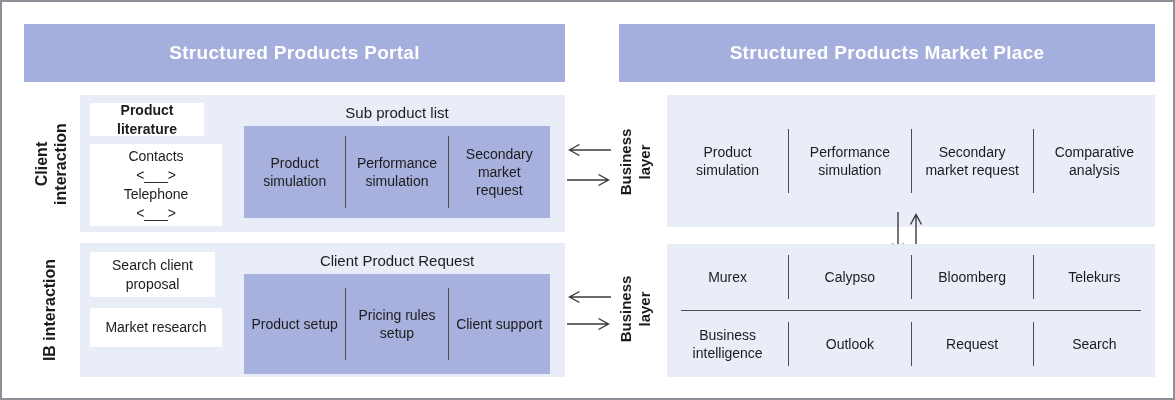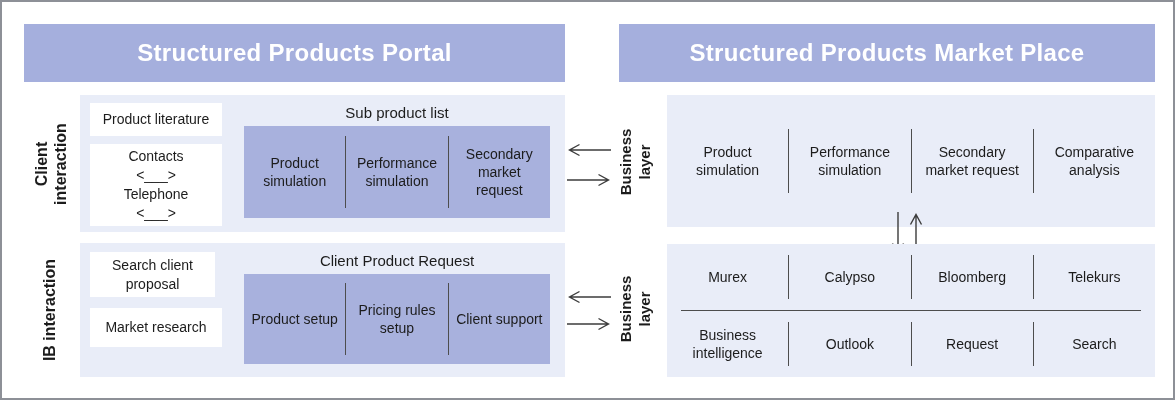--- a/index.html
+++ b/index.html
@@ -10,51 +10,51 @@
     border:2px solid var(--frame-border,#8d9097);
     background:#fff;
     font-family:"Liberation Sans", sans-serif;
     color:var(--text,#1c1c1c);
     overflow:hidden;
   }
   .hdr{
     position:absolute;height:58px;
     background:var(--header-bg,#a5afdd);
     color:var(--header-text,#ffffff);
-    font-size:24px;font-weight:bold;letter-spacing:.3px;
+    font-size:19px;font-weight:bold;letter-spacing:.3px;
     display:flex;align-items:center;justify-content:center;
   }
   .left-hdr{left:22px;top:22px;width:541px;}
   .right-hdr{left:617px;top:22px;width:536px;}
   .panel{position:absolute;background:var(--panel-bg,#e9edf8);}
   .client-panel{left:78px;top:93px;width:485px;height:137px;}
   .ib-panel{left:78px;top:241px;width:485px;height:134px;}
   .rtop-panel{left:665px;top:93px;width:488px;height:132px;}
   .rbot-panel{left:665px;top:242px;width:488px;height:133px;}
   .wbox{
     position:absolute;background:#ffffff;
     display:flex;flex-direction:column;align-items:center;justify-content:center;
     font-size:14px;text-align:center;line-height:19px;
   }
-  .wbox-lit{left:88px;top:101px;width:132px;height:33px;}
+  .wbox-lit{left:88px;top:101px;width:114px;height:33px;font-weight:bold;}
   .wbox-contacts{left:88px;top:142px;width:132px;height:82px;}
   .wbox-search{left:88px;top:250px;width:125px;height:45px;}
   .wbox-market{left:88px;top:306px;width:132px;height:39px;}
   .boxlbl{
     position:absolute;width:306px;text-align:center;
     font-size:15px;line-height:18px;
   }
   .lbl-sub{left:242px;top:102px;}
   .lbl-cpr{left:242px;top:250px;}
   .bluebox{
     position:absolute;background:var(--cell-bg,#a8b1dd);
     display:flex;align-items:center;
   }
   .bb1{left:242px;top:124px;width:306px;height:92px;}
-  .bb2{left:242px;top:272px;width:306px;height:90px;}
+  .bb2{left:242px;top:272px;width:306px;height:100px;}
   .cell{
     flex:1;text-align:center;font-size:14px;line-height:18px;padding:0 6px;
   }
   .vdiv{width:1px;background:var(--divider,#4d4d4d);}
   .bb1 .vdiv,.bb2 .vdiv{height:72px;}
   .rtop-row{position:absolute;left:0;top:0;width:100%;height:100%;display:flex;align-items:center;}
   .rtop-row .vdiv{height:64px;}
   .rrow{position:absolute;left:0;width:100%;height:66px;display:flex;align-items:center;}
   .rrow1{top:0;}
   .rrow2{top:67px;}

